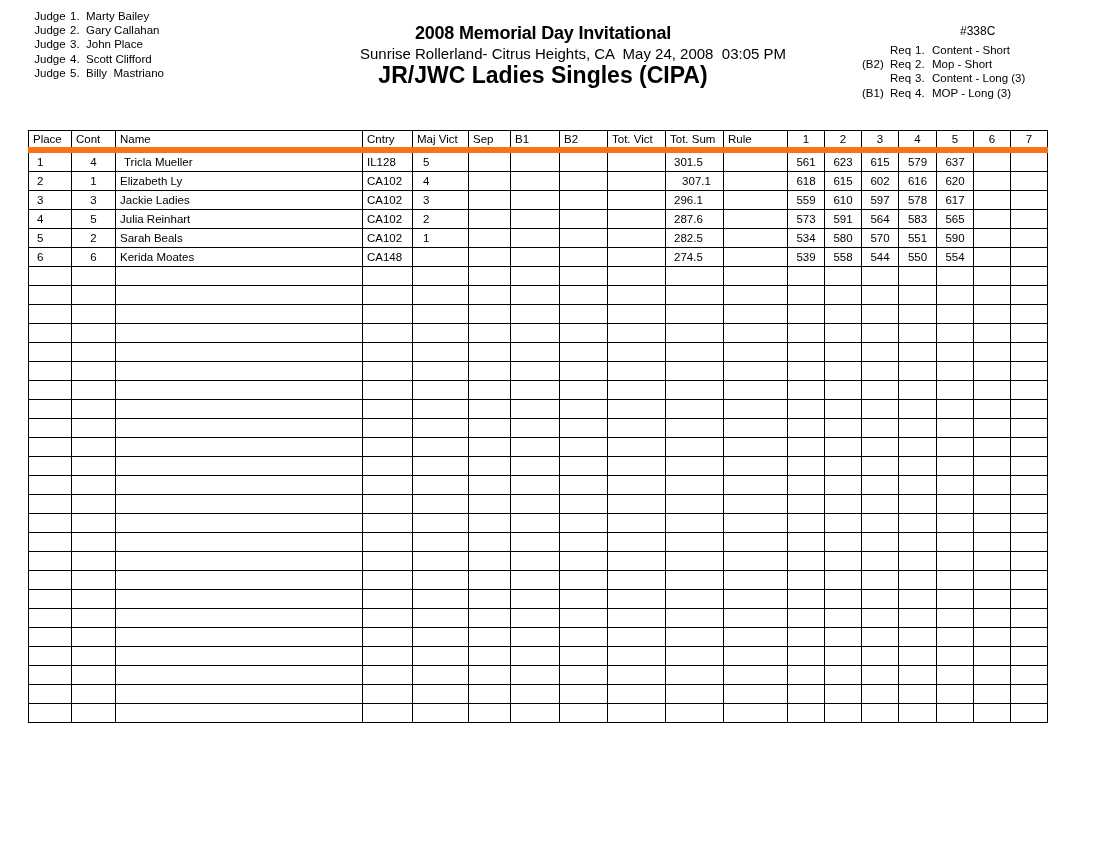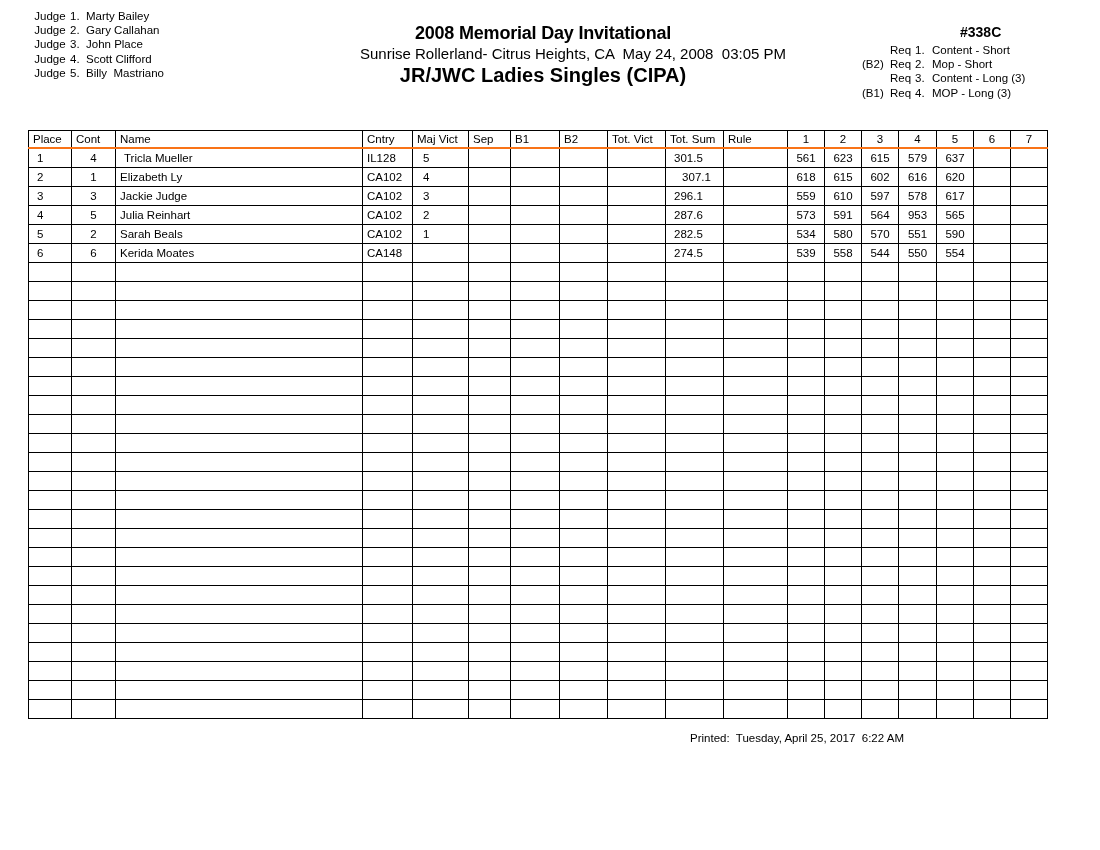--- a/index.html
+++ b/index.html
@@ -7,39 +7,39 @@
       width: 1100px; height: 850px; position: relative; overflow: hidden;
       font-family: "Liberation Sans", sans-serif; color: #000;
     }
     .judges { position: absolute; left: 30px; top: 9px; font-size: 11.5px; line-height: 14.2px; }
     .judges .row span { display: inline-block; }
     .judges .lbl { width: 40px; text-align: center; }
     .judges .num { width: 16px; }
     .center-head { position: absolute; left: 300px; width: 486px; top: 22px; text-align: center; }
     .center-head .event { font-size: 18px; font-weight: bold; line-height: 22px; letter-spacing: -0.2px; }
     .center-head .venue { font-size: 15px; line-height: 19px; text-align: right; }
-    .center-head .division { font-size: 20px; font-weight: bold; line-height: 25px; }
+    .center-head .division { font-size: 23px; font-weight: bold; line-height: 25px; }
     .center-head .report { font-size: 17.5px; line-height: 22px; }
-    .event-no { position: absolute; left: 960px; top: 24px; font-size: 14px; font-weight: bold; }
+    .event-no { position: absolute; left: 960px; top: 24px; font-size: 12px; font-weight: normal; }
     .reqs { position: absolute; left: 862px; top: 43px; font-size: 11.5px; line-height: 14.2px; }
     .reqs .row span { display: inline-block; }
     .reqs .pre { width: 28px; }
     .reqs .req { width: 25px; }
     .reqs .num { width: 17px; }
 
     table.results {
       position: absolute; left: 28px; top: 130px;
       border-collapse: collapse; table-layout: fixed;
       font-size: 11.5px;
     }
     table.results th, table.results td {
       border: 1px solid #000; height: 18px; padding: 0 4px; white-space: nowrap; overflow: hidden;
       font-weight: normal; text-align: left;
     }
-    table.results thead th { border-bottom: 2px solid #f97316; height: 16px; }
+    table.results thead th { border-bottom: 6px solid #f97316; height: 16px; }
     table.results .c { text-align: center; }
     table.results .judge-col { text-align: center; }
     .footer { position: absolute; left: 690px; top: 728px; font-size: 11.5px; line-height: 21px; }
   </style>
 </head>
 <body>
 
 <div class="judges">
   <div class="row"><span class="lbl">Judge</span><span class="num">1.</span><span>Marty Bailey</span></div>
   <div class="row"><span class="lbl">Judge</span><span class="num">2.</span><span>Gary Callahan</span></div>
@@ -143,21 +143,21 @@
         <td class="c">615</td>
         <td class="c">602</td>
         <td class="c">616</td>
         <td class="c">620</td>
         <td class="c"></td>
         <td class="c"></td>
       </tr>
       <tr>
         <td class="c" style="padding-left: 8px; text-align: left;">3</td>
         <td class="c">3</td>
-        <td>Jackie Judge</td>
+        <td>Jackie Ladies</td>
         <td>CA102</td>
         <td style="padding-left: 10px;">3</td>
         <td></td>
         <td></td>
         <td></td>
         <td></td>
         <td style="padding-left: 8px;">296.1</td>
         <td></td>
         <td class="c">559</td>
         <td class="c">610</td>
@@ -175,21 +175,21 @@
         <td style="padding-left: 10px;">2</td>
         <td></td>
         <td></td>
         <td></td>
         <td></td>
         <td style="padding-left: 8px;">287.6</td>
         <td></td>
         <td class="c">573</td>
         <td class="c">591</td>
         <td class="c">564</td>
-        <td class="c">953</td>
+        <td class="c">583</td>
         <td class="c">565</td>
         <td class="c"></td>
         <td class="c"></td>
       </tr>
       <tr>
         <td class="c" style="padding-left: 8px; text-align: left;">5</td>
         <td class="c">2</td>
         <td>Sarah Beals</td>
         <td>CA102</td>
         <td style="padding-left: 10px;">1</td>
@@ -704,14 +704,13 @@
         <td></td>
         <td></td>
         <td></td>
         <td></td>
         <td></td>
       </tr>
     </tbody>
 </table>
 
 <div class="footer">
-  <div><span>Printed:</span>&nbsp; <span style="white-space:pre">Tuesday, April 25, 2017  6:22 AM</span></div>
 </div>
 
 </body></html>

